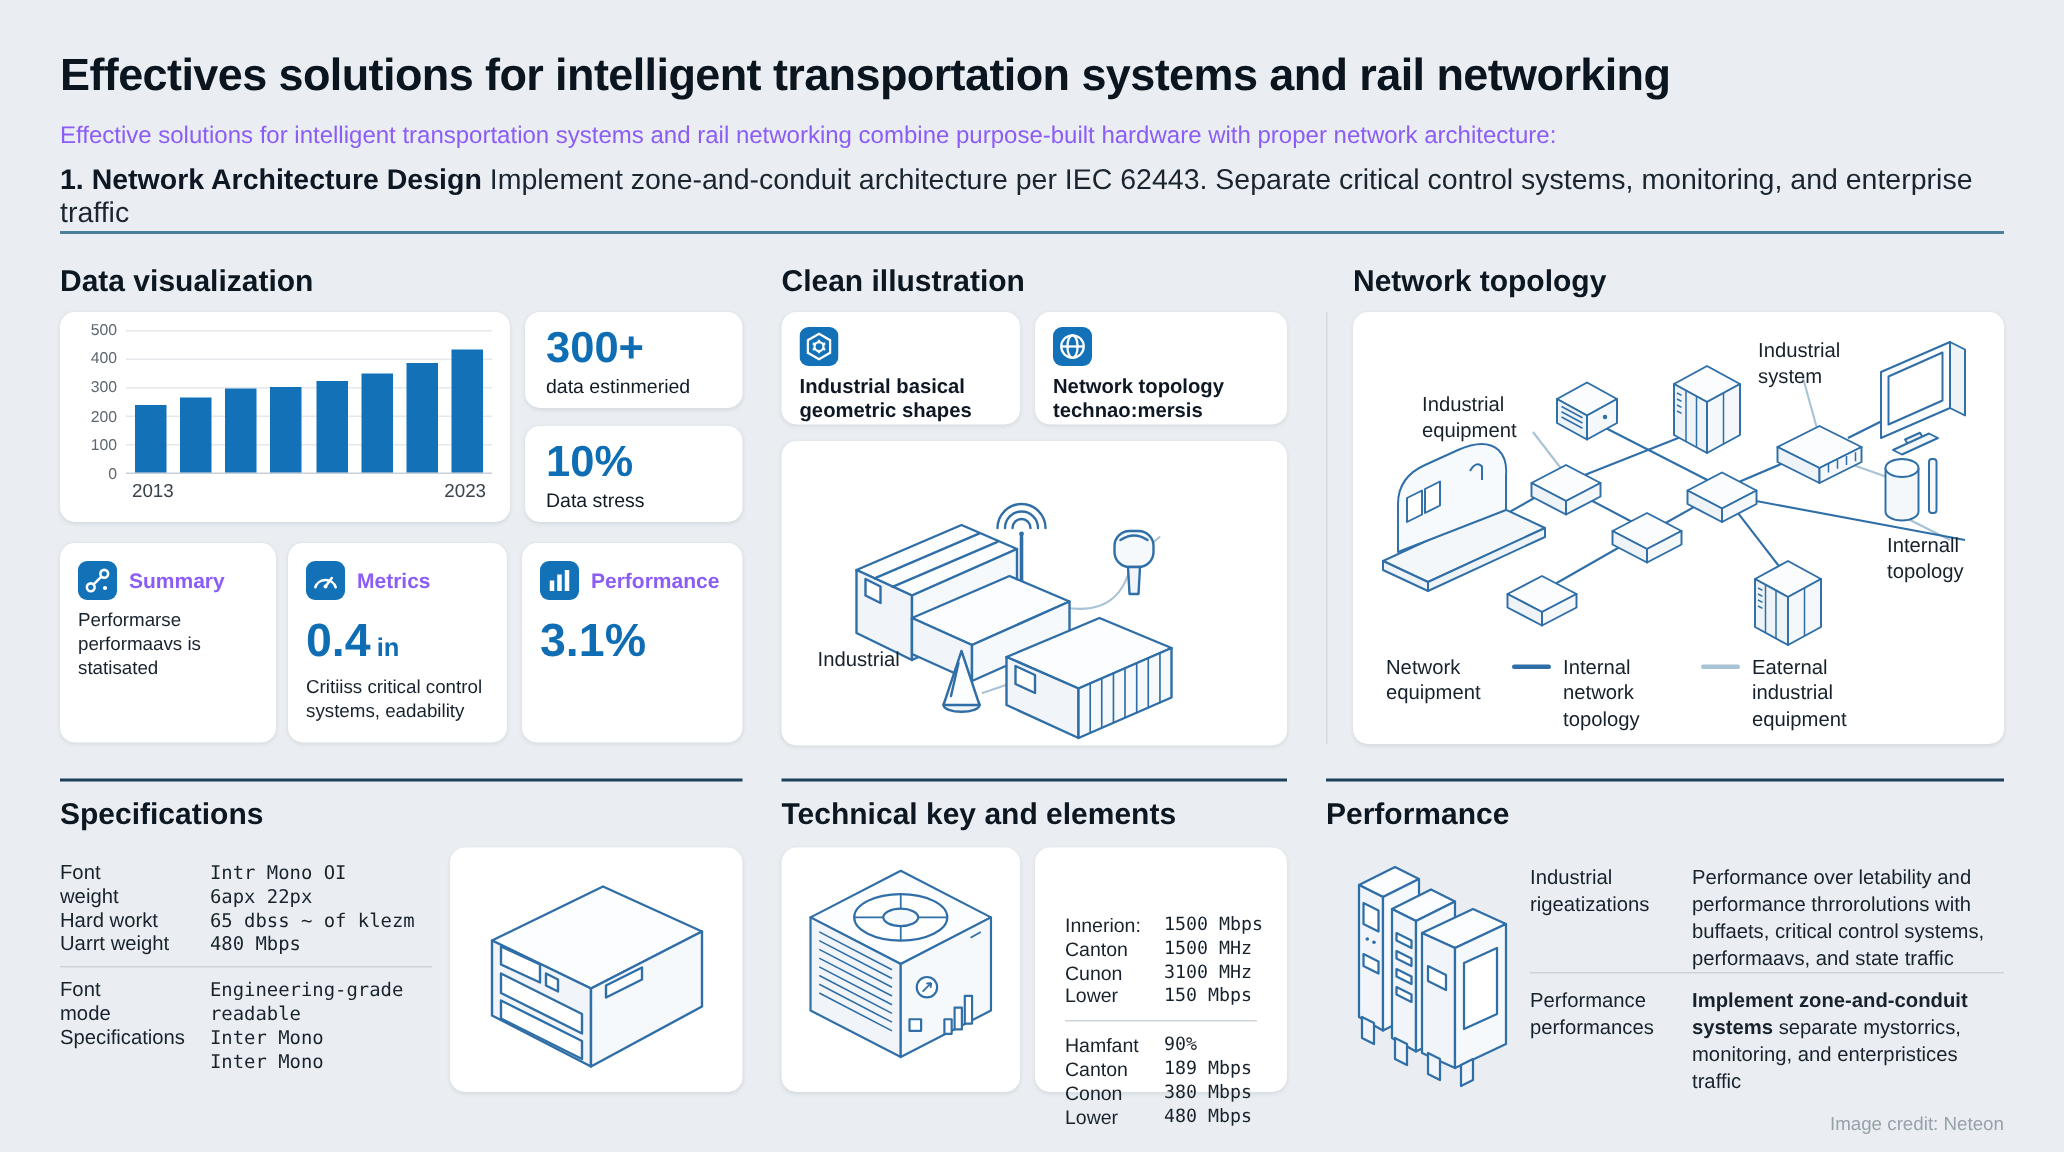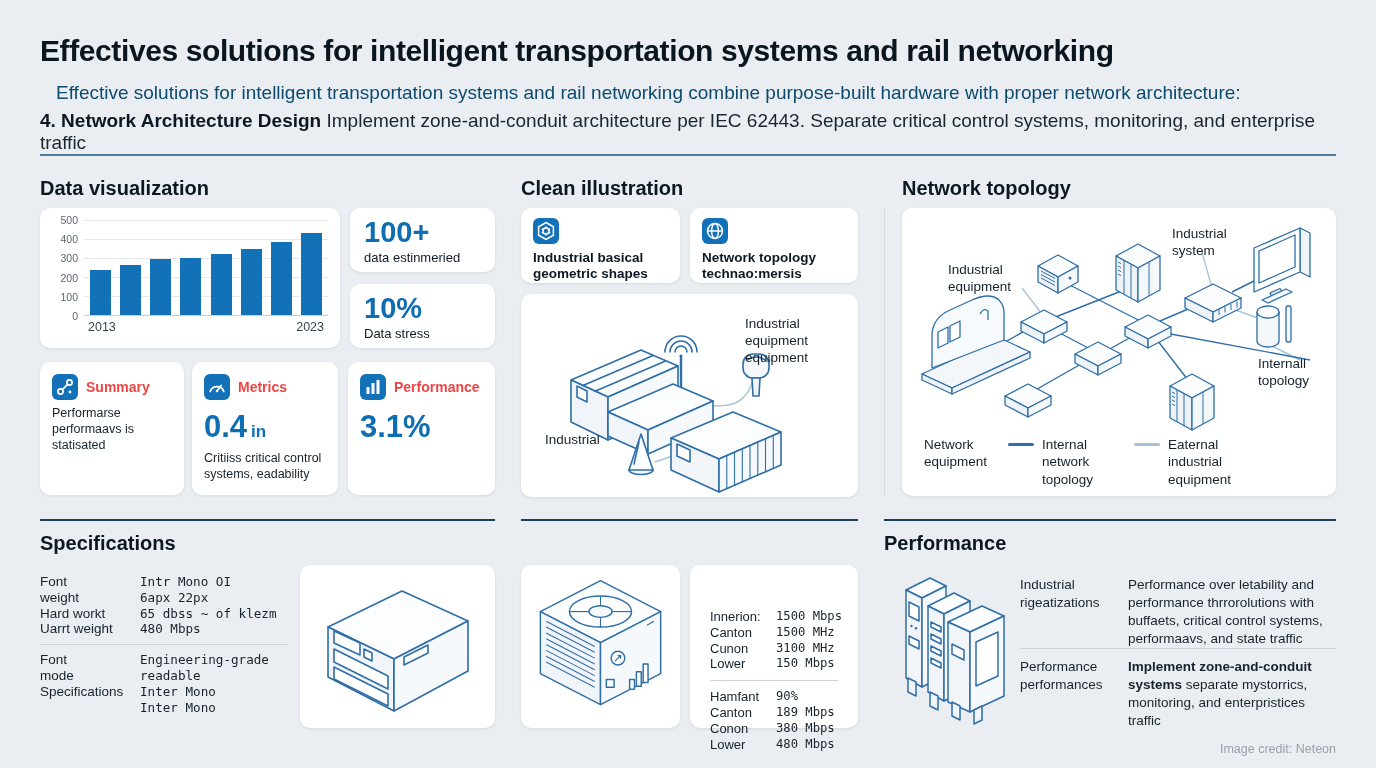--- a/index.html
+++ b/index.html
@@ -2,21 +2,21 @@
 <html><head>
 <meta charset="utf-8">
 <style>
   * { box-sizing: border-box; margin:0; padding:0; }
   body { background:#dfe4e9; font-family:"Liberation Sans", sans-serif; }
   .canvas { position:relative; width:1376px; height:768px; background:#eaeef2; overflow:hidden; color:#16212b; }
   .abs { position:absolute; }
 
   
   .title { left:40px; top:34px; font-size:30px; font-weight:700; letter-spacing:-0.4px; color:#0a151f; }
-  .subtitle { left:56px; top:82px; width:1300px; font-size:19px; color:#0c4a6e; }
+  .subtitle { left:40px; top:82px; width:1300px; font-size:16px; color:#8b5cf6; }
   .step { left:40px; top:110px; width:1300px; font-size:19px; color:#1a2530; }
   .step b { color:#0d1824; }
   .hdr-rule { left:40px; top:154px; width:1296px; height:2px; background:#4d7e99; }
 
   .sec-title { font-size:20px; font-weight:700; color:#0c1722; }
   .card { position:absolute; background:#ffffff; border-radius:10px; box-shadow:0 1px 3px rgba(20,40,60,.10); }
   .rule { position:absolute; height:2px; background:#1d4059; }
   .vdiv { position:absolute; width:1px; background:#d3d9df; }
 
   
@@ -27,21 +27,21 @@
   .chart-bars { position:absolute; left:0; right:0; bottom:0; top:0; display:flex; align-items:flex-end; justify-content:space-between; padding:0 6px; }
   .bar { width:21px; background:#1371b8; }
   .xl { position:absolute; top:112px; font-size:12.5px; color:#39434d; }
   .xl.first { left:48px; } .xl.last { right:16px; }
 
   
   .stat-value { font-size:29px; font-weight:700; color:#0f6db3; line-height:1.05; }
   .stat-caption { font-size:13px; color:#101b26; margin-top:3px; }
   .icon-sq { width:26px; height:26px; flex:0 0 26px; }
   .mc-head { display:flex; align-items:center; gap:8px; margin:12px 0 0 12px; }
-  .mc-label { font-size:14px; font-weight:700; color:#ef4444; }
+  .mc-label { font-size:14px; font-weight:700; color:#8b5cf6; }
   .mc-num { margin:9px 0 0 12px; }
   .mc-value { font-size:31px; font-weight:700; color:#0f6db3; }
   .mc-unit { font-size:17px; font-weight:700; color:#0f6db3; margin-left:4px; }
   .mc-desc { margin:6px 12px 0 12px; font-size:12.5px; line-height:1.27; color:#17222c; }
 
   .cc-label { margin:6px 12px 0 12px; font-size:13.5px; font-weight:700; line-height:1.18; color:#0d1824; }
 
   .illus-label { position:absolute; font-size:13.5px; line-height:1.25; color:#16212b; }
 
   
@@ -63,21 +63,21 @@
   svg { display:block; }
 </style>
 </head>
 <body>
 
 <div class="canvas">
 
   <div class="abs title">Effectives solutions for intelligent transportation systems and rail networking</div>
   <div class="abs subtitle">Effective solutions for intelligent transportation systems and rail networking combine purpose-built hardware with proper network architecture:</div>
   <div class="abs step">
-    <b>4. Network Architecture Design</b>
+    <b>1. Network Architecture Design</b>
     <span>Implement zone-and-conduit architecture per IEC 62443. Separate critical control systems, monitoring, and enterprise traffic</span>
   </div>
   <div class="abs hdr-rule"></div>
 
   <div class="abs sec-title" style="left:40px; top:177px;">Data visualization</div>
   <div class="abs sec-title" style="left:521px; top:177px;">Clean illustration</div>
   <div class="abs sec-title" style="left:902px; top:177px;">Network topology</div>
 
   <div class="vdiv" style="left:884px; top:208px; height:288px;"></div>
 
@@ -107,21 +107,21 @@
           <div class="bar" style="height: 70%; background: rgb(19, 113, 184);"></div>
           <div class="bar" style="height: 77%; background: rgb(19, 113, 184);"></div>
           <div class="bar" style="height: 86%; background: rgb(19, 113, 184);"></div>
         </div>
     </div>
     <span class="xl first">2013</span>
     <span class="xl last">2023</span>
   </div>
 
   <div class="card" style="left:350px; top:208px; width:145px; height:64px; padding:9px 14px;">
-    <div class="stat-value">100+</div>
+    <div class="stat-value">300+</div>
     <div class="stat-caption">data estinmeried</div>
   </div>
   <div class="card" style="left:350px; top:284px; width:145px; height:64px; padding:9px 14px;">
     <div class="stat-value">10%</div>
     <div class="stat-caption">Data stress</div>
   </div>
 
   <div class="card" style="left:40px; top:362px; width:144px; height:133px;">
     <div class="mc-head">
       <svg class="icon-sq" viewBox="0 0 26 26">
@@ -246,21 +246,20 @@
 
         <rect x="196" y="44" width="26" height="24" rx="10" fill="#f6f9fb"></rect>
         <path d="M200,50 Q209,44 218,50" fill="none"></path>
         <polygon points="205,68 213,68 212,86 206,86" fill="#f1f5f9"></polygon>
 
         <ellipse cx="94" cy="160" rx="12" ry="4.5" fill="#f1f5f9"></ellipse>
         <path d="M94,124 L82,160 L106,160 Z" fill="#fbfdfe"></path>
         <line x1="92" y1="132" x2="87" y2="154"></line>
       </g>
     </svg>
-    <div class="illus-label" style="left:224px; top:22px; width:100px;">Industrial equipment equipment</div>
     <div class="illus-label" style="left:24px; top:138px;">Industrial</div>
   </div>
 
   <div class="card" style="left:902px; top:208px; width:434px; height:288px;">
     <svg class="abs" style="left:0;top:0;" width="434" height="230" viewBox="0 0 434 230">
 
       <g stroke="#a9c3d6" stroke-width="1.4" fill="none">
         <line x1="120" y1="80" x2="140" y2="106"></line>
         <line x1="300" y1="44" x2="310" y2="80"></line>
         <line x1="322" y1="98" x2="356" y2="110"></line>
@@ -367,20 +366,21 @@
     <div class="swatch" style="left:106px; top:235px; background:#2f6ea6;"></div>
     <div class="legend-text" style="left:140px; top:228px; width:86px;">Internal network topology</div>
     <div class="swatch" style="left:232px; top:235px; background:#a9c3d6;"></div>
     <div class="legend-text" style="left:266px; top:228px; width:100px;">Eaternal industrial equipment</div>
   </div>
 
   <div class="rule" style="left:40px; top:519px; width:455px;"></div>
   <div class="rule" style="left:521px; top:519px; width:337px;"></div>
   <div class="rule" style="left:884px; top:519px; width:452px;"></div>
   <div class="abs sec-title" style="left:40px; top:532px;">Specifications</div>
+  <div class="abs sec-title" style="left:521px; top:532px;">Technical key and elements</div>
   <div class="abs sec-title" style="left:884px; top:532px;">Performance</div>
 
   <div class="spec-table">
     <div class="srow">
         <span>Font</span>
         <span class="v">Intr Mono OI</span>
       </div>
     <div class="srow">
         <span>weight</span>
         <span class="v">6apx 22px</span>

